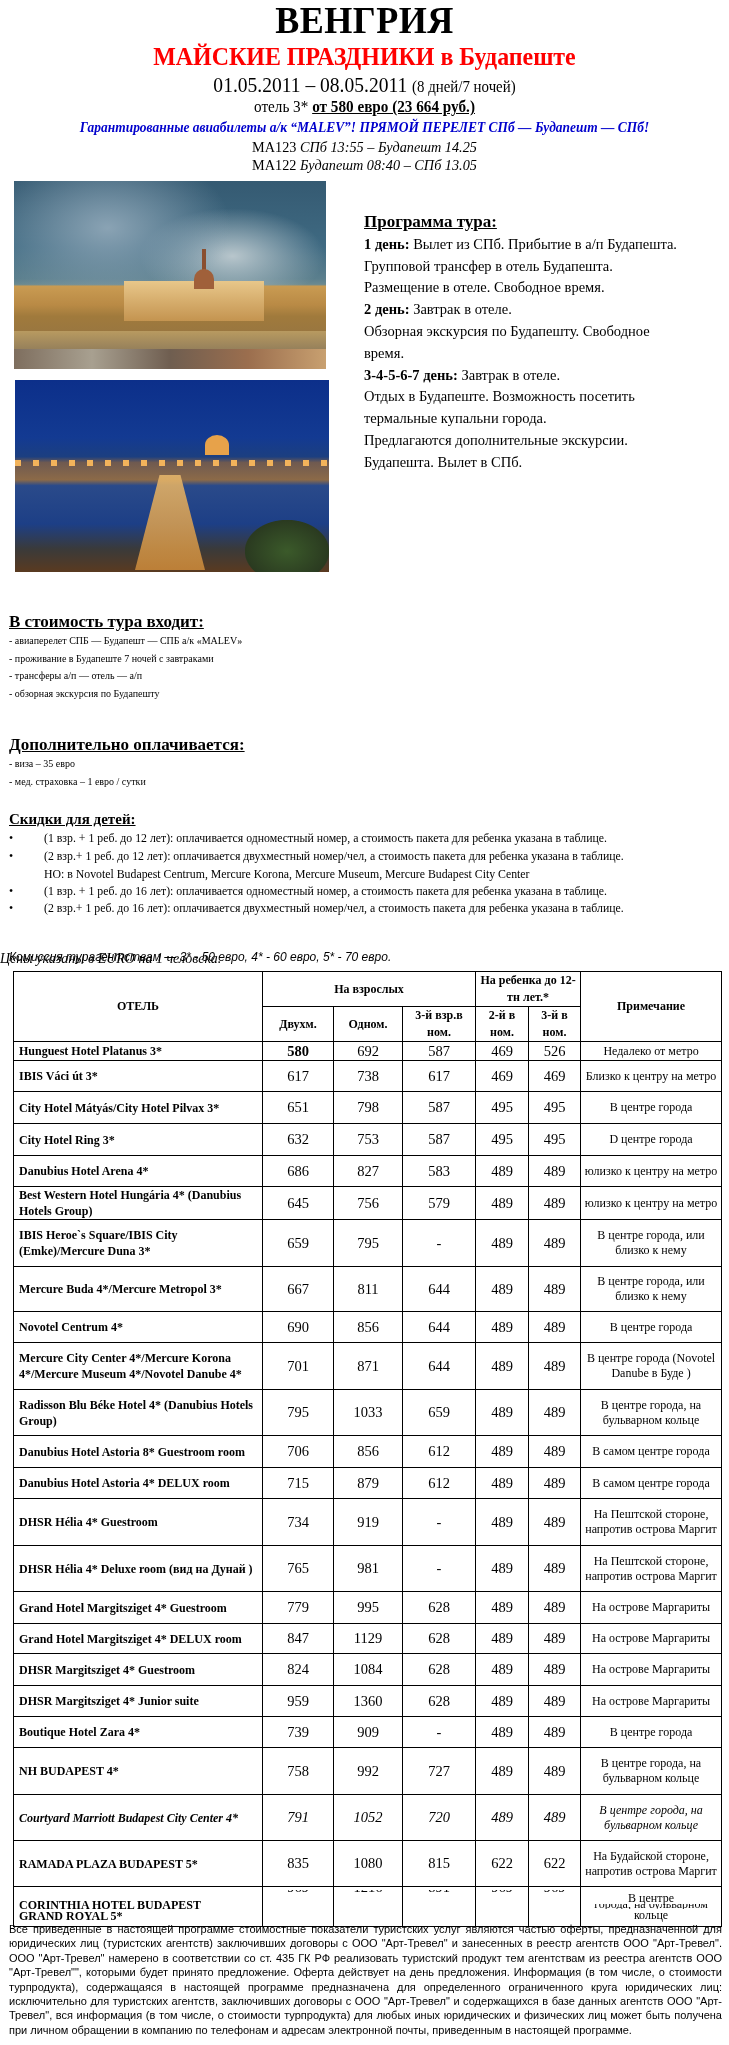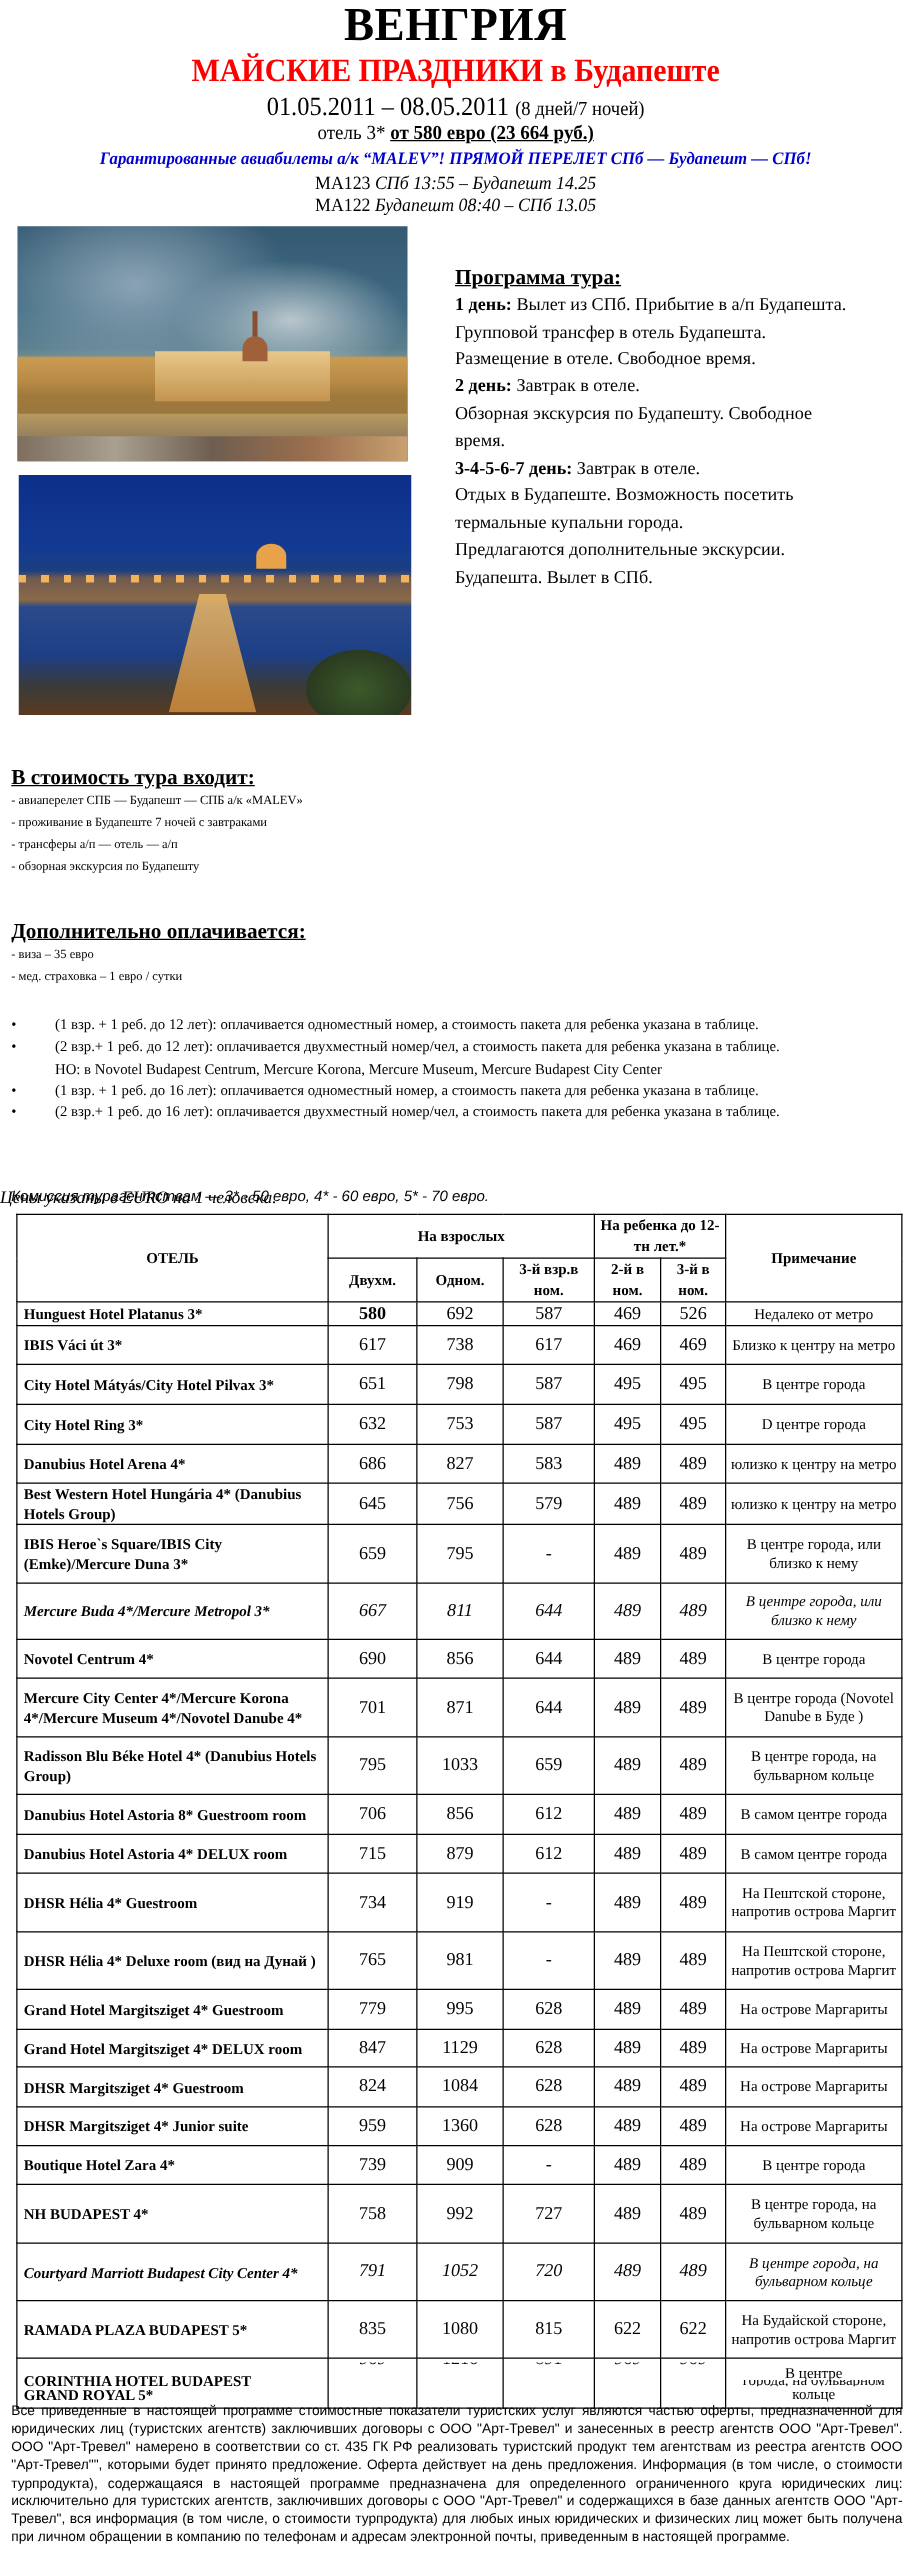--- a/index.html
+++ b/index.html
@@ -130,20 +130,21 @@
   <div class="list-line">- обзорная экскурсия по Будапешту</div>
 </div>
 
 <div class="abs" id="extra">
   <div class="sec-head">Дополнительно оплачивается:</div>
   <div class="list-line">- виза – 35 евро</div>
   <div class="list-line">- мед. страховка – 1 евро / сутки</div>
 </div>
 
 <div class="abs" id="kids">
+  <div class="sec-head" style="margin-bottom:2px;">Скидки для детей:</div>
   <div class="kid-item"><span class="bullet">•</span><span> (1 взр. + 1 реб. до 12 лет): оплачивается одноместный номер, а стоимость пакета для ребенка указана в таблице.</span></div>
   <div class="kid-item"><span class="bullet">•</span><span> (2 взр.+ 1 реб. до 12 лет): оплачивается двухместный номер/чел, а стоимость пакета для ребенка указана в таблице.</span></div>
   <div class="kid-sub">НО: в Novotel Budapest Centrum, Mercure Korona, Mercure Museum, Mercure Budapest City Center</div>
   <div class="kid-item"><span class="bullet">•</span><span>(1 взр. + 1 реб. до 16 лет): оплачивается одноместный номер, а стоимость пакета для ребенка указана в таблице.</span></div>
   <div class="kid-item"><span class="bullet">•</span><span>(2 взр.+ 1 реб. до 16 лет): оплачивается двухместный номер/чел, а стоимость пакета для ребенка указана в таблице.</span></div>
 </div>
 
 <div class="abs" id="commission">Комиссия турагентствам — 3* - 50 евро, 4* - 60 евро, 5* - 70 евро.</div>
 <div class="abs" id="prices-note">Цены указаны в EURO на 1 человека.</div>
 
@@ -229,21 +230,21 @@
       </tr>
       <tr style="height: 47px;">
         <td class="hotel">IBIS Heroe`s Square/IBIS City (Emke)/Mercure Duna 3*</td>
         <td class="num">659</td>
         <td class="num">795</td>
         <td class="num">-</td>
         <td class="num">489</td>
         <td class="num">489</td>
         <td class="note">В центре города, или близко к нему</td>
       </tr>
-      <tr style="height: 45px; font-style: italic;">
+      <tr style="height: 45px;">
         <td class="hotel">Mercure Buda 4*/Mercure Metropol 3*</td>
         <td class="num">667</td>
         <td class="num">811</td>
         <td class="num">644</td>
         <td class="num">489</td>
         <td class="num">489</td>
         <td class="note">В центре города, или близко к нему</td>
       </tr>
       <tr style="height: 31px;">
         <td class="hotel">Novotel Centrum 4*</td>

